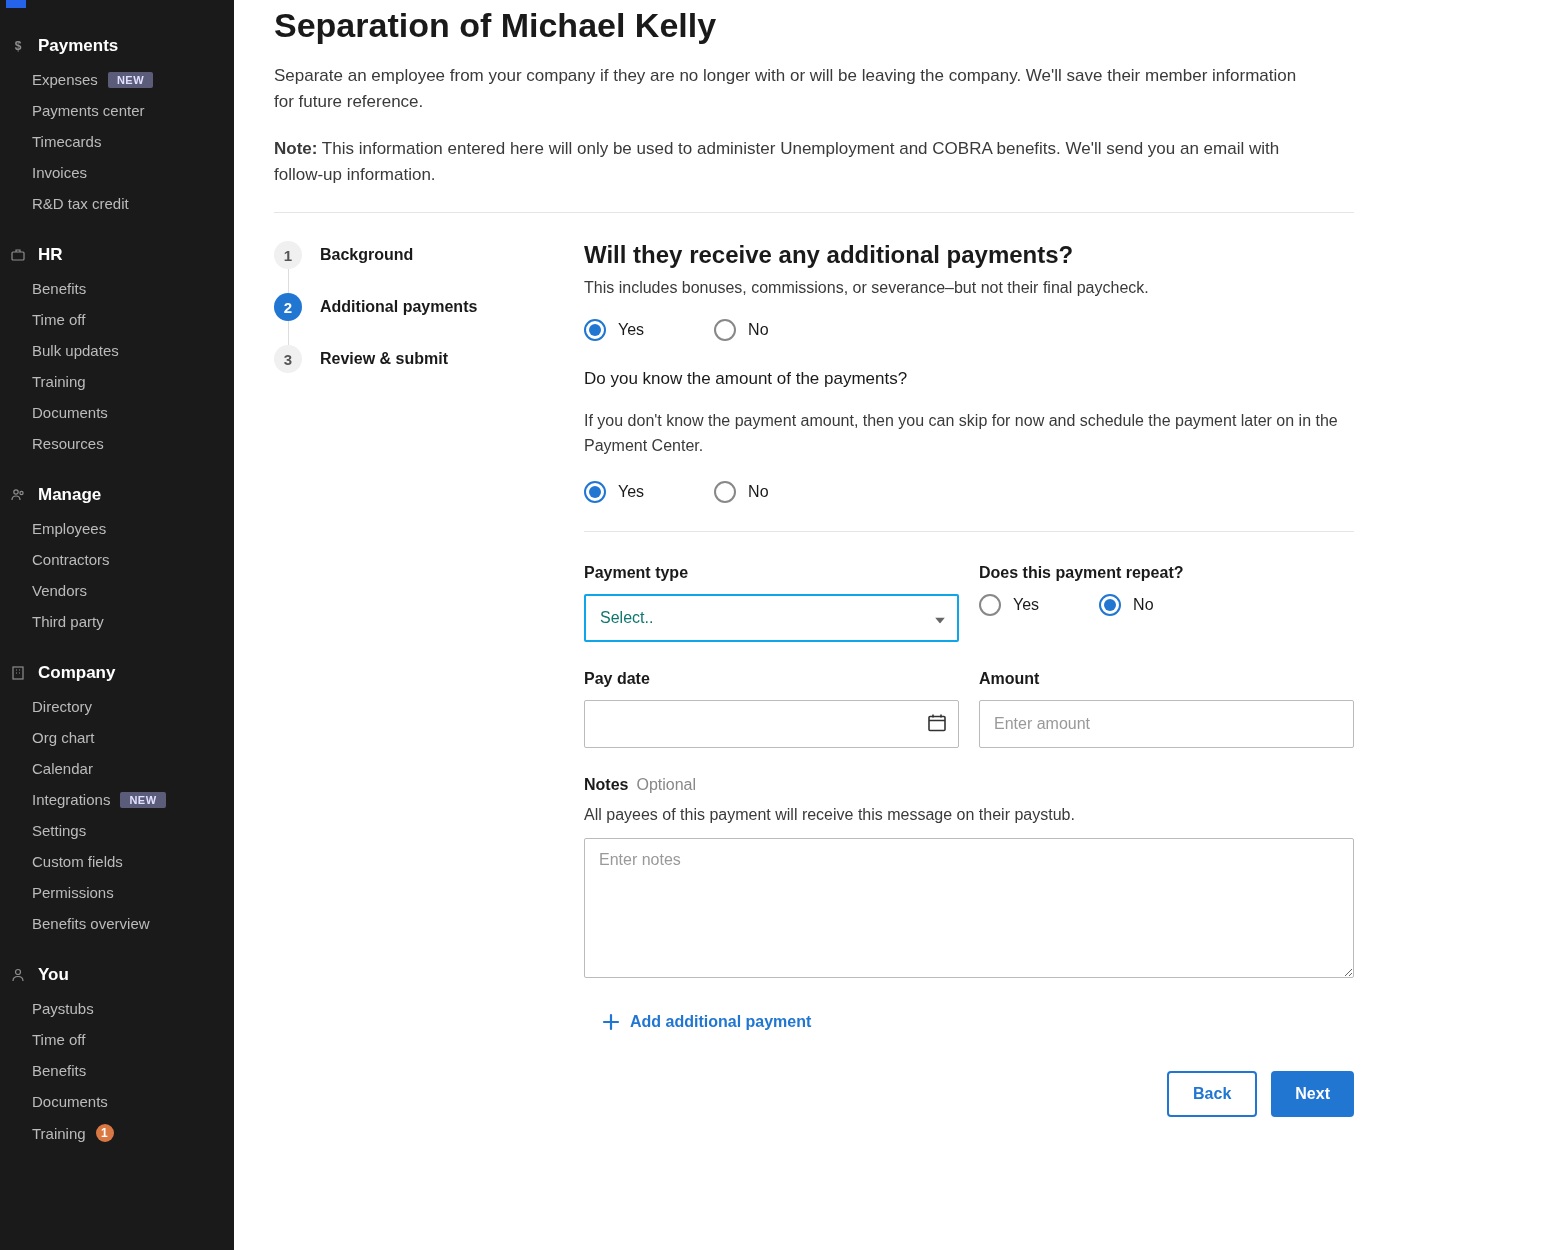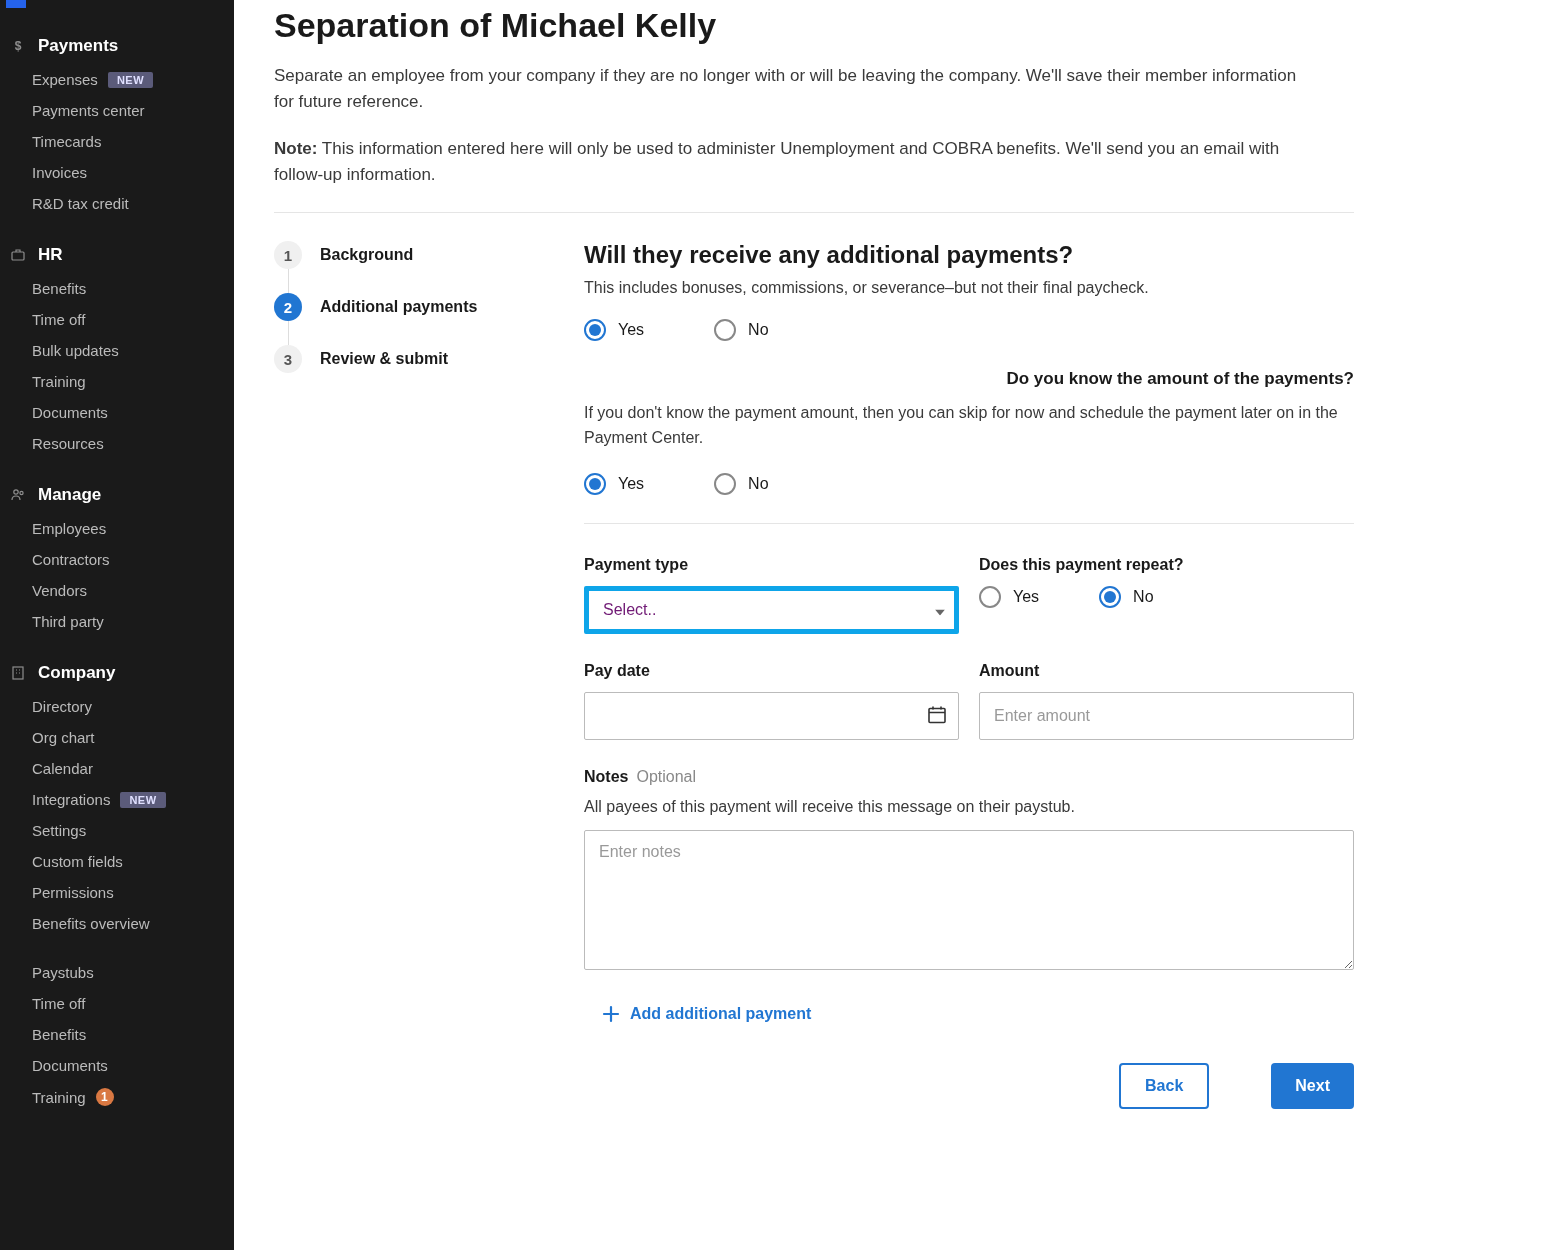--- a/index.html
+++ b/index.html
@@ -30,41 +30,41 @@
 .step:last-child::after { display: none; }
 .form-area { flex: 1; max-width: 770px; }
 .q-title { font-size: 24px; font-weight: 700; margin-bottom: 10px; }
 .q-sub { font-size: 16px; color: #3a3a3a; margin-bottom: 22px; }
 .radio-row { display: flex; gap: 70px; margin-bottom: 28px; }
 .radio { display: flex; align-items: center; gap: 12px; cursor: pointer; }
 .radio-circle { width: 22px; height: 22px; border: 2px solid #888; border-radius: 50%; display: flex; align-items: center; justify-content: center; flex-shrink: 0; }
 .radio.selected .radio-circle { border-color: #2176d2; }
 .radio.selected .radio-circle::after { content: ""; width: 12px; height: 12px; background: #2176d2; border-radius: 50%; }
 .radio-label { font-size: 16px; }
-.sub-q { font-size: 17px; font-weight: 700; margin-bottom: 12px; text-align: right; }
+.sub-q { font-size: 17px; font-weight: 400; margin-bottom: 20px; }
 .sub-desc { font-size: 16px; color: #3a3a3a; line-height: 1.55; margin-bottom: 22px; }
 .section-divider { border: none; border-top: 1px solid #e5e5e5; margin: 8px 0 32px 0; }
 .field-row { display: flex; gap: 20px; margin-bottom: 28px; }
 .field { flex: 1; }
 .field-label { font-size: 16px; font-weight: 700; margin-bottom: 12px; display: block; }
 .optional { font-weight: 400; color: #888; margin-left: 8px; }
 .select-box { position: relative; }
-.select-input { width: 100%; height: 48px; border: 5px solid #0ea5e9; border-radius: 2px; padding: 0 14px; font-size: 16px; color: #701a75; background: #fff; cursor: pointer; display: flex; align-items: center; }
+.select-input { width: 100%; height: 48px; border: 2px solid #0ea5e9; border-radius: 2px; padding: 0 14px; font-size: 16px; color: #0f766e; background: #fff; cursor: pointer; display: flex; align-items: center; }
 .select-caret { position: absolute; right: 14px; top: 50%; transform: translateY(-50%); pointer-events: none; }
 .text-input { width: 100%; height: 48px; border: 1px solid #bbb; border-radius: 2px; padding: 0 14px; font-size: 16px; }
 .text-input::placeholder { color: #999; }
 .date-wrap { position: relative; }
 .date-icon { position: absolute; right: 12px; top: 50%; transform: translateY(-50%); pointer-events: none; }
 .textarea { width: 100%; min-height: 140px; border: 1px solid #bbb; border-radius: 2px; padding: 12px 14px; font-size: 16px; font-family: inherit; resize: vertical; }
 .textarea::placeholder { color: #999; }
 .notes-desc { font-size: 16px; color: #3a3a3a; margin-bottom: 14px; }
 .add-link { display: flex; align-items: flex-end; gap: 10px; color: #2176d2; font-weight: 700; font-size: 16px; cursor: pointer; margin: 32px 0 0 18px; }
 .add-link svg { width: 18px; height: 18px; }
 .button-row { display: flex; justify-content: flex-end; gap: 14px; margin-top: 40px; }
-.btn { padding: 12px 24px; font-size: 16px; font-weight: 700; border-radius: 4px; cursor: pointer; border: none; margin-left: 48px; }
+.btn { padding: 12px 24px; font-size: 16px; font-weight: 700; border-radius: 4px; cursor: pointer; border: none; }
 .btn-secondary { background: #fff; color: #2176d2; border: 2px solid #2176d2; }
 .btn-primary { background: #2176d2; color: #fff; }
 .radio-group-inline { display: flex; gap: 60px; }
 </style>
 </head>
 <body>
 
 <div class="app">
   <aside class="sidebar">
     <div class="logo"></div>
@@ -173,20 +173,27 @@
             <span>Custom fields</span>
           </div>
           <div class="nav-item">
             <span>Permissions</span>
           </div>
           <div class="nav-item">
             <span>Benefits overview</span>
           </div>
         </div>
         <div class="nav-section">
+          <div class="nav-header">
+            <svg viewBox="0 0 16 16" fill="none" stroke="currentColor" stroke-width="1.2">
+              <circle cx="8" cy="5" r="2.5"></circle>
+              <path d="M3 14 Q3 9.5 8 9.5 Q13 9.5 13 14"></path>
+            </svg>
+            <span>You</span>
+          </div>
           <div class="nav-item">
             <span>Paystubs</span>
           </div>
           <div class="nav-item">
             <span>Time off</span>
           </div>
           <div class="nav-item">
             <span>Benefits</span>
           </div>
           <div class="nav-item">

